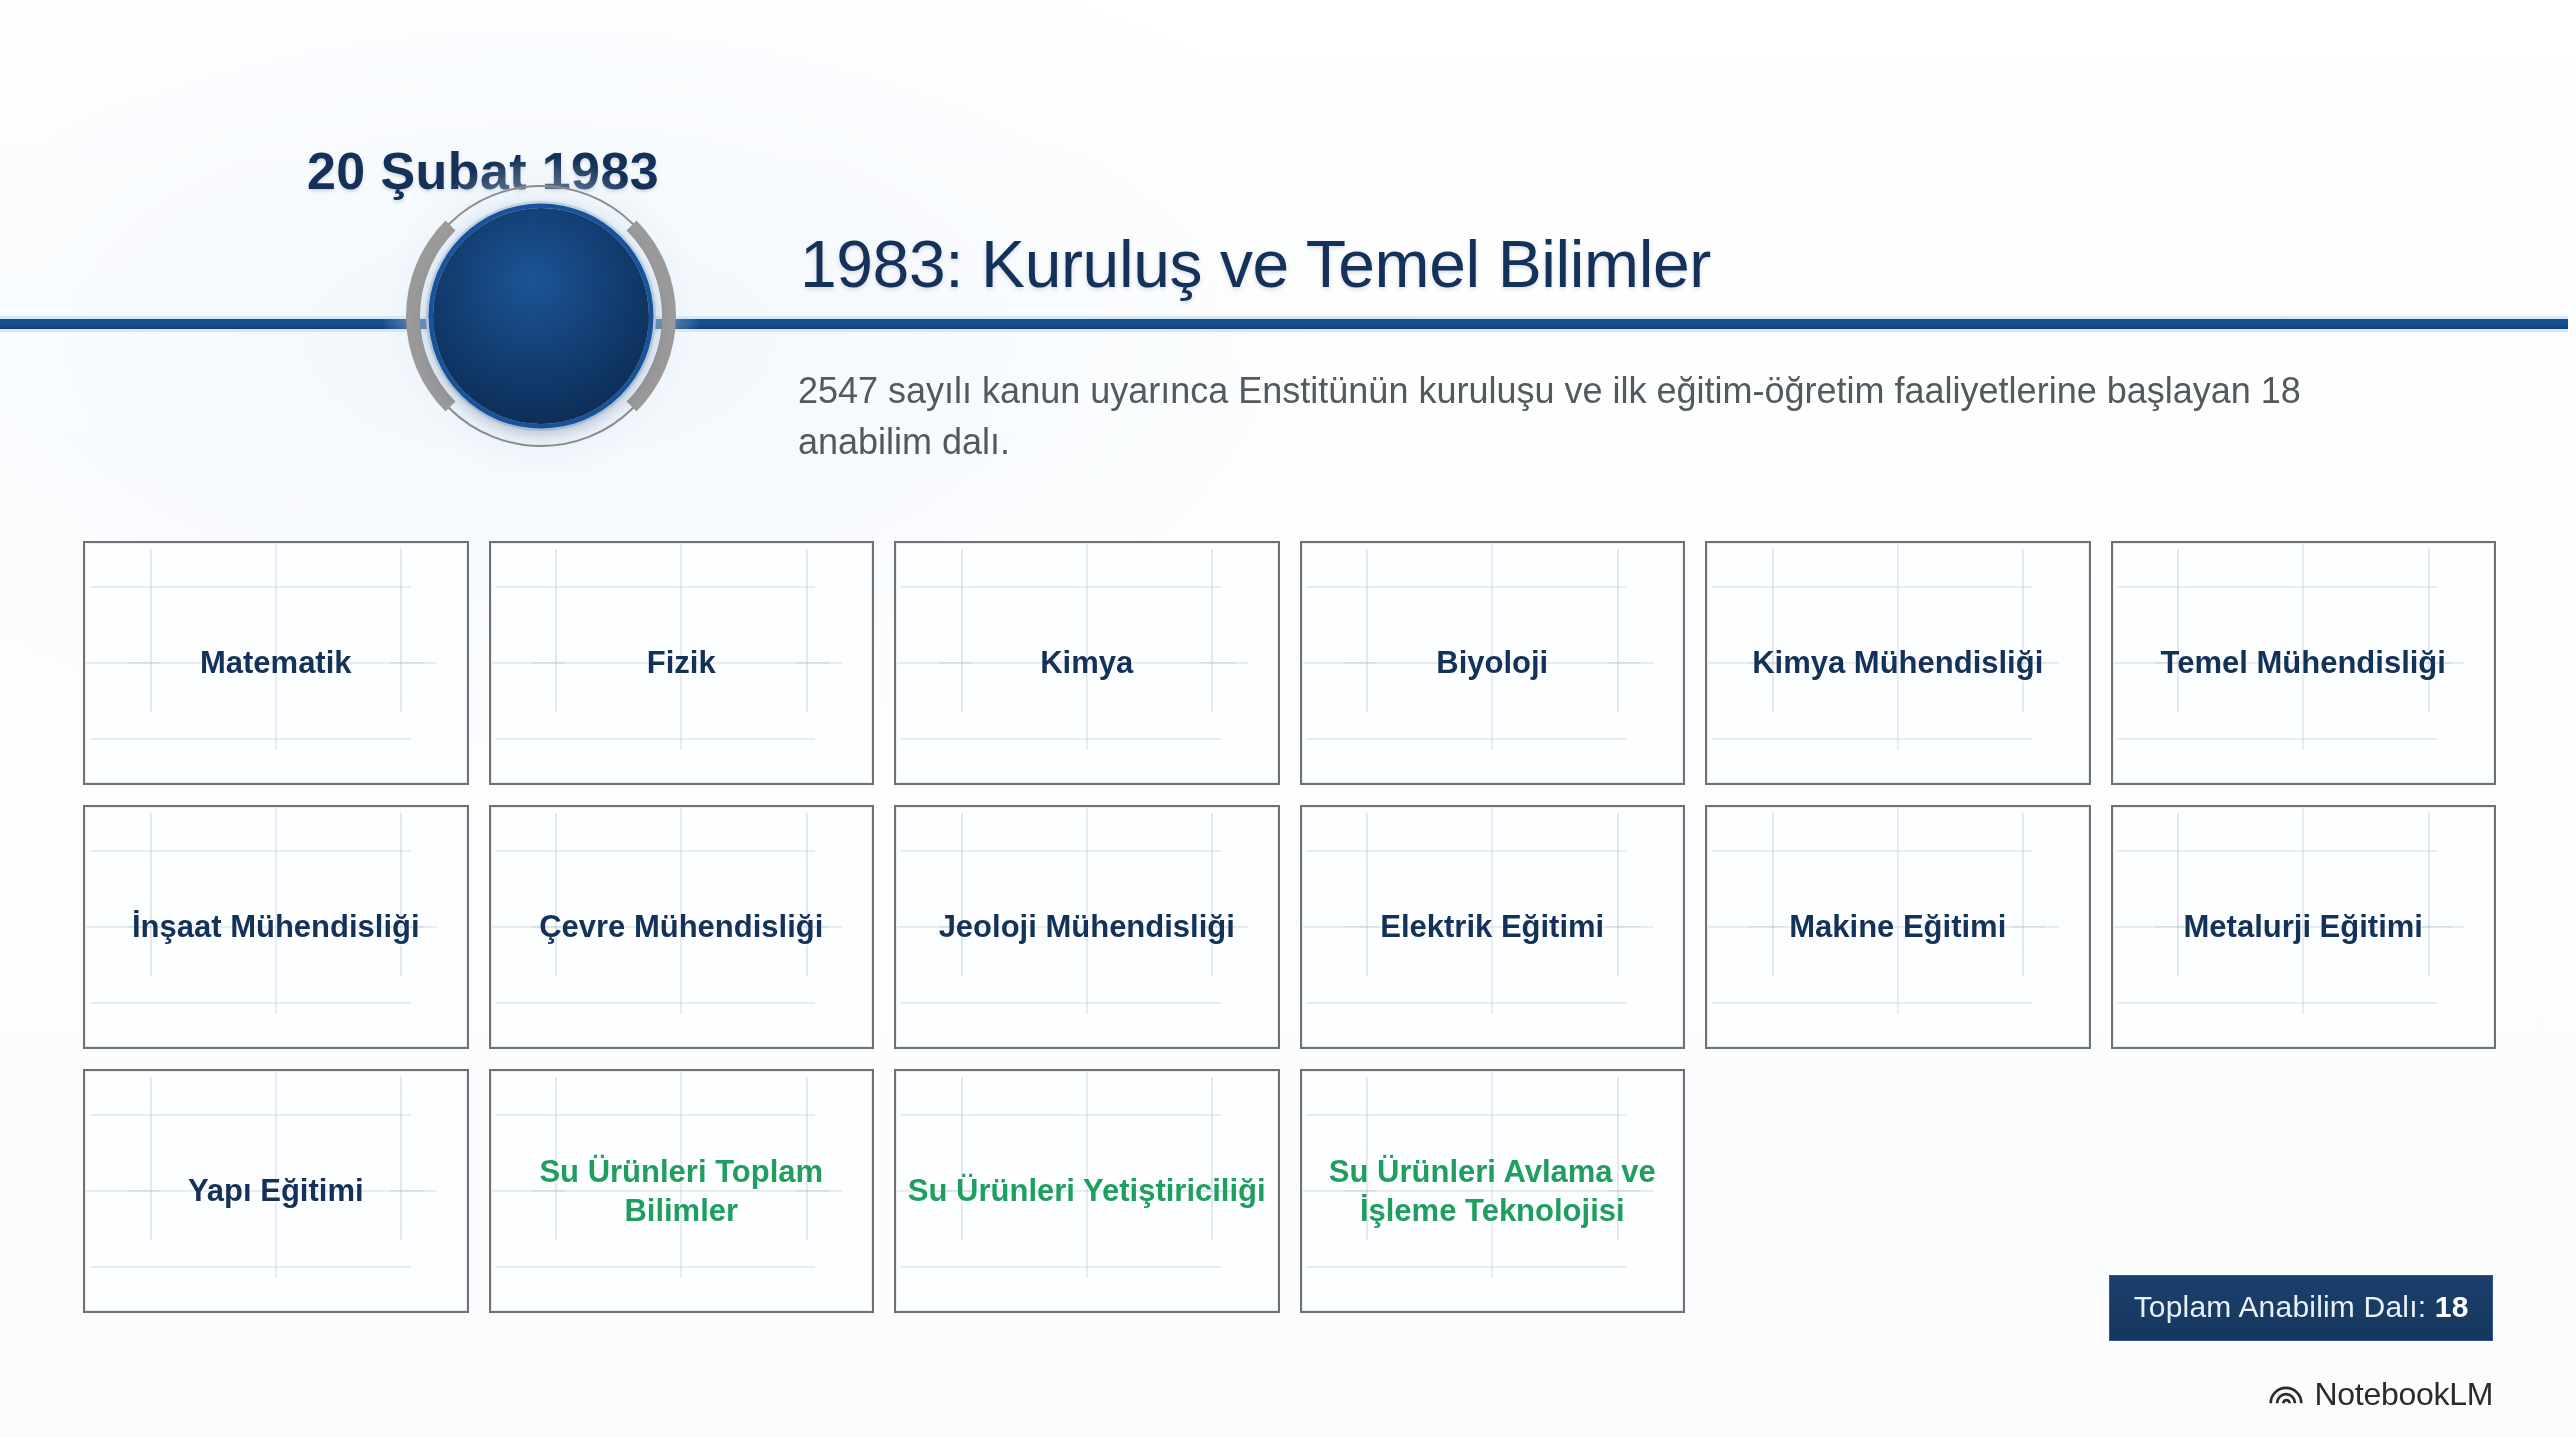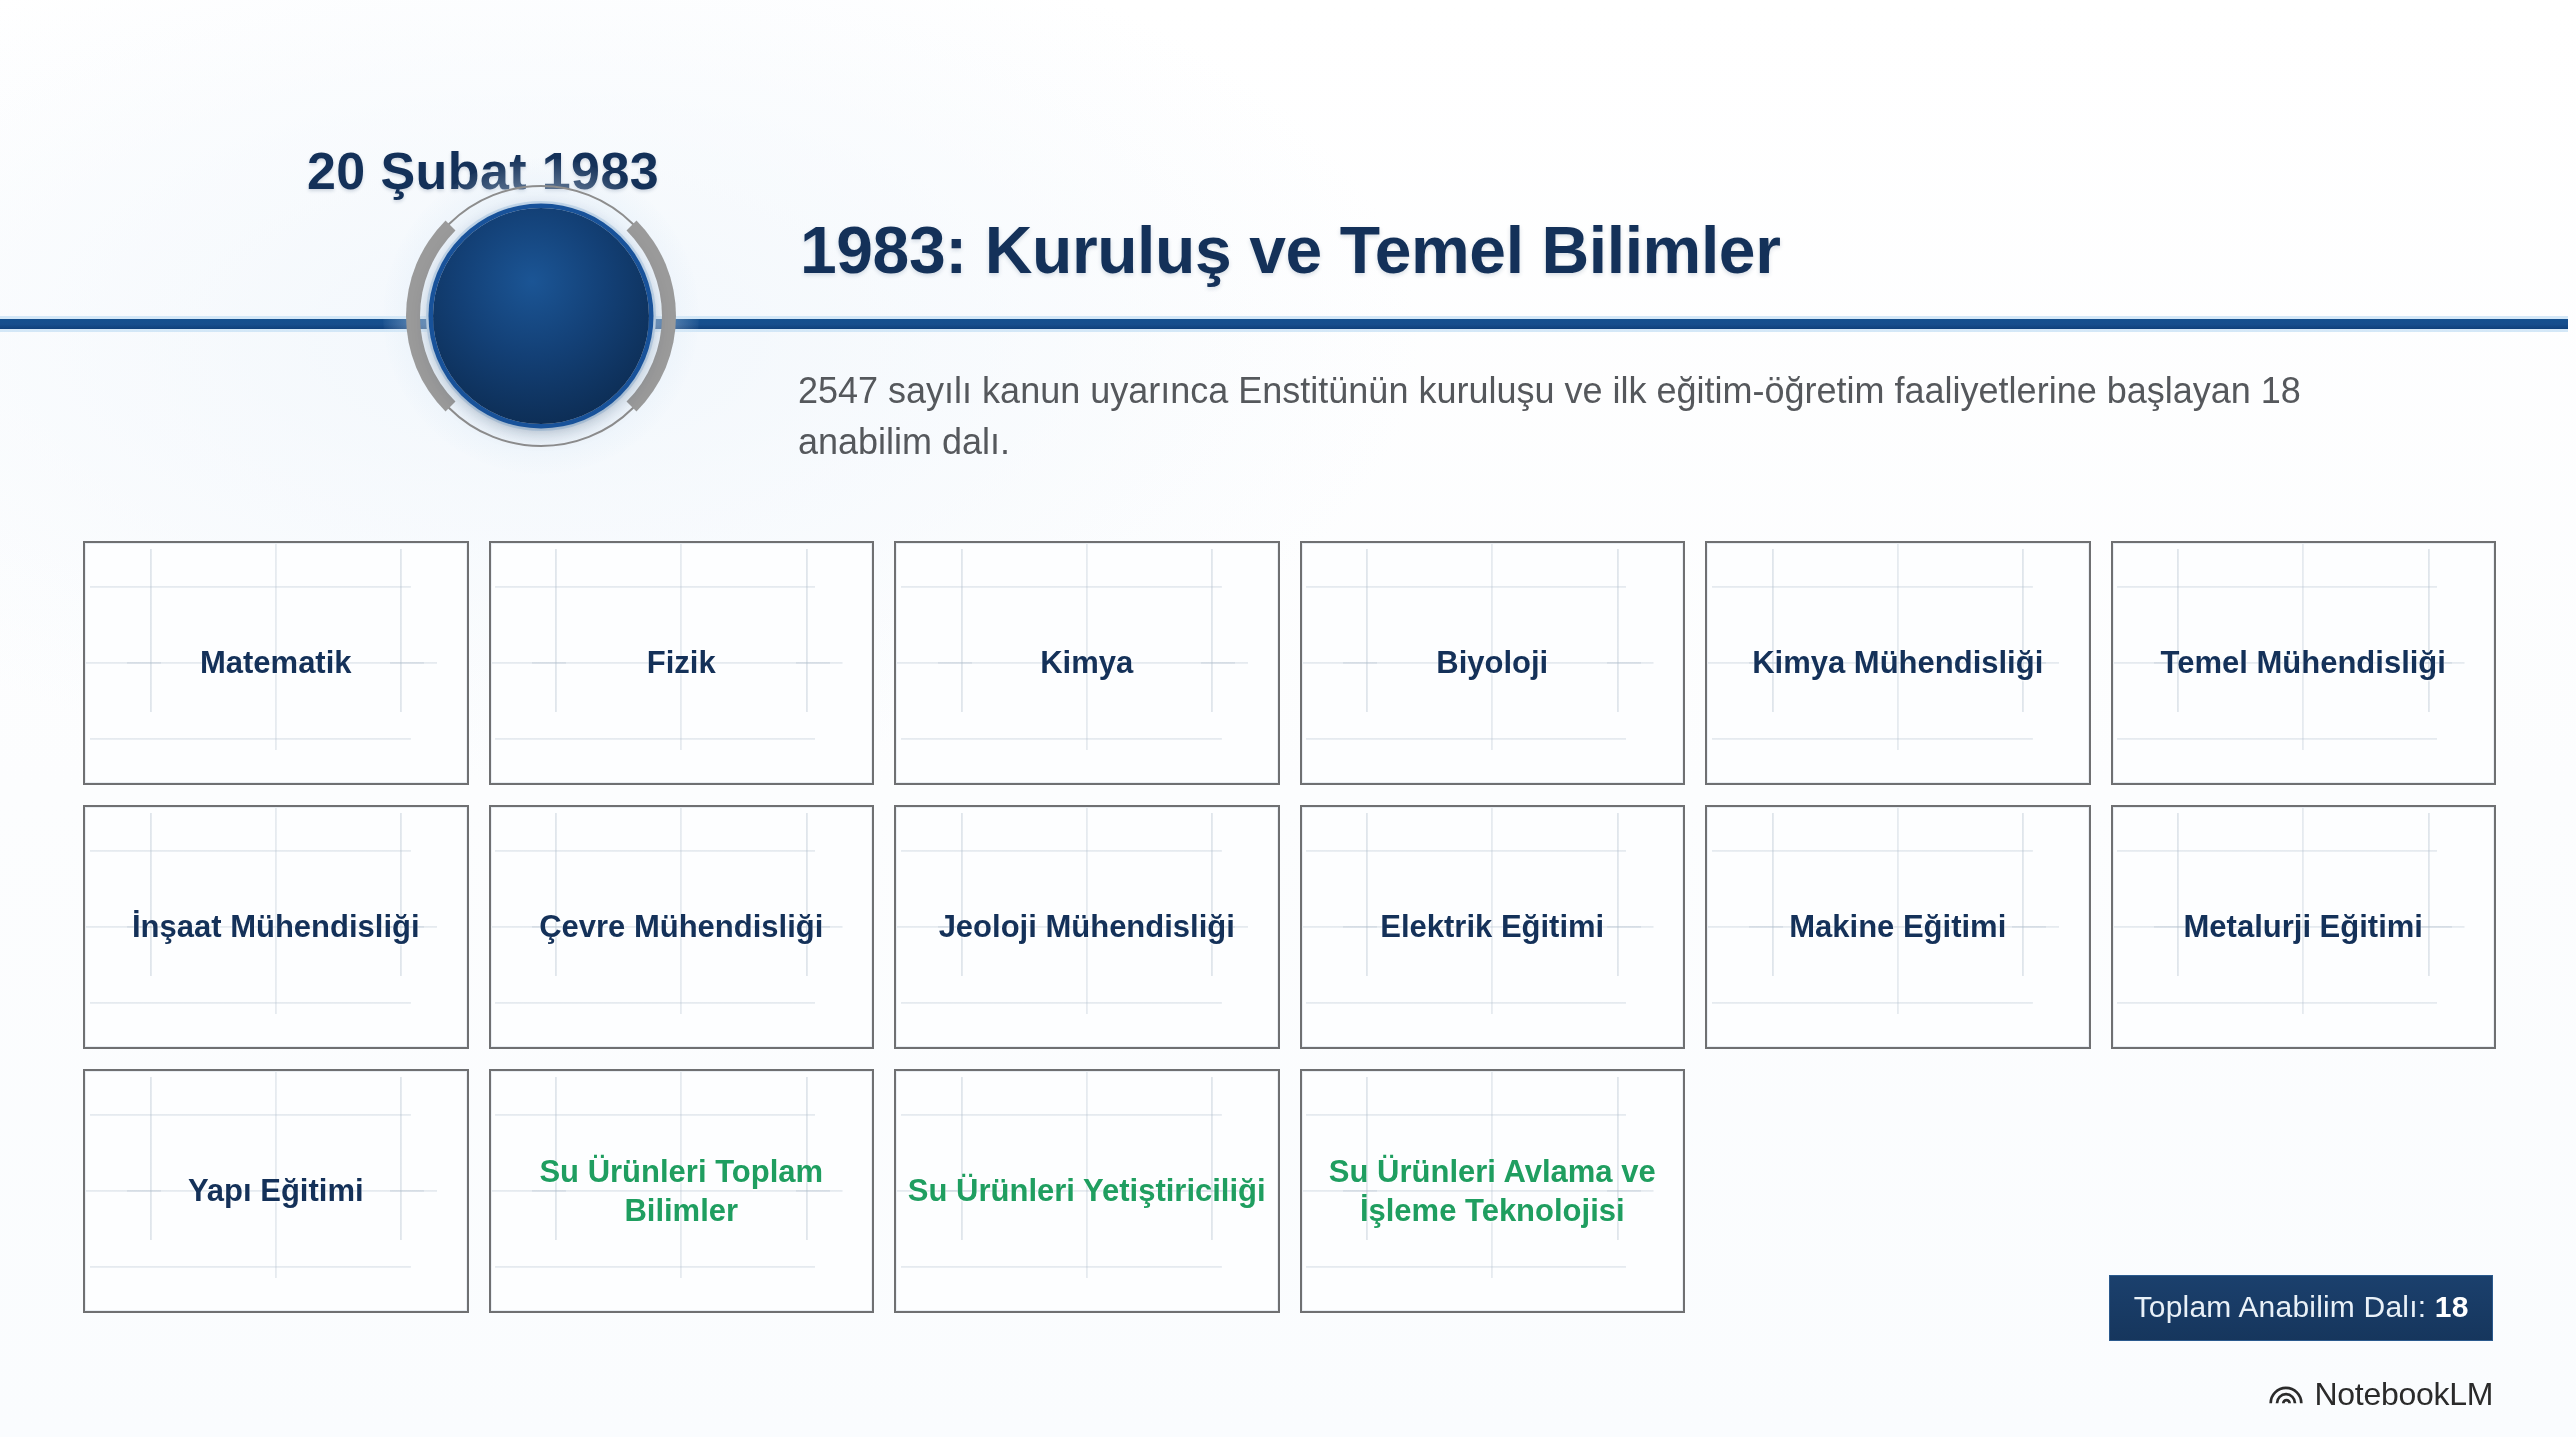--- a/index.html
+++ b/index.html
@@ -73,23 +73,23 @@
   }
   .medallion .core {
     position:absolute; left:27px; top:27px;
     width:216px; height:216px; border-radius:50%;
     background:radial-gradient(circle at 46% 34%, #1b5595 0%, #134076 40%, #0d2e56 78%, #0b2949 100%);
     box-shadow:0 0 0 4.5px #18529a, 0 5.4px 20px rgba(10,35,70,0.40);
   }
 
   .main-title {
     position:absolute;
-    left:800px; top:212px;
+    left:800px; top:226px;
     font-size:66px;
-    font-weight:bold;
+    font-weight:normal;
     color:#143159;
     letter-spacing:-0.4px;
     text-shadow:0 1.8px 4.5px rgba(20,49,89,0.16);
     white-space:nowrap;
   }
   .subtitle {
     position:absolute;
     left:798px; top:365px;
     width:1527px;
     font-size:36px;

